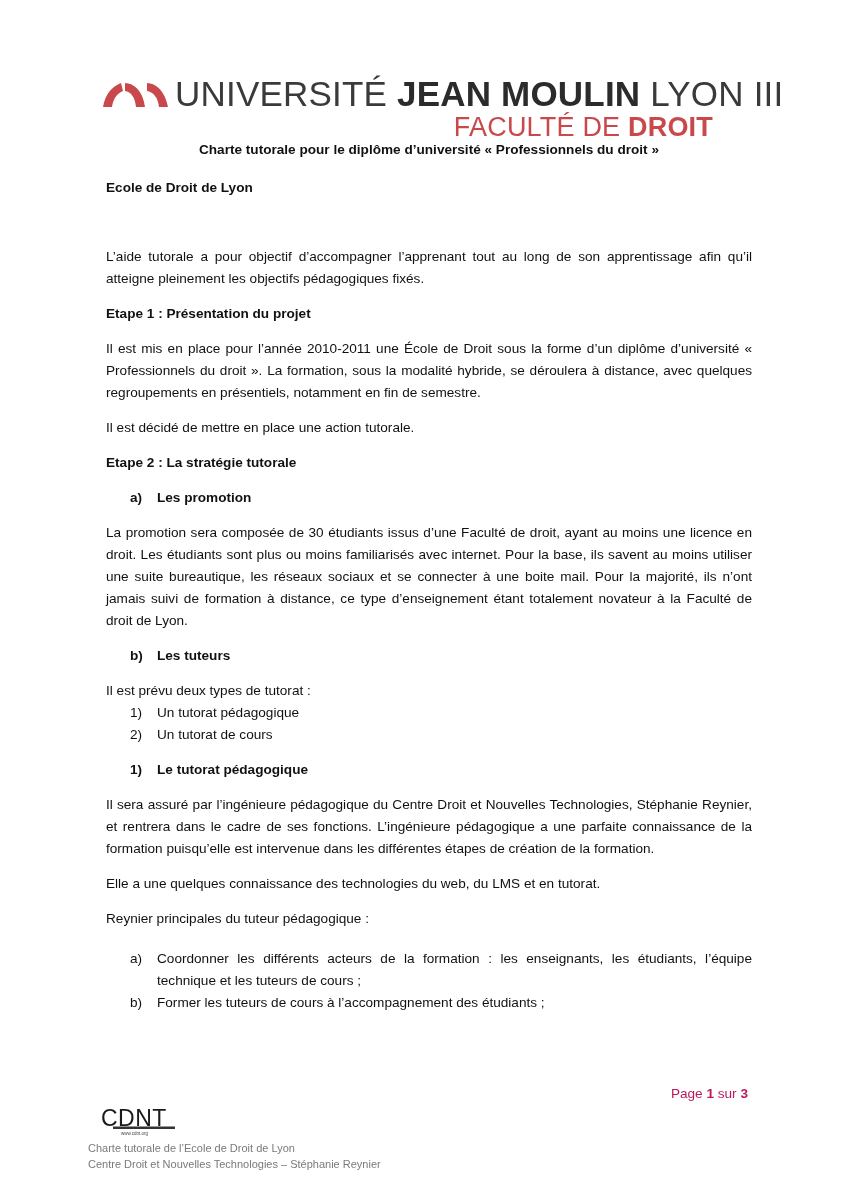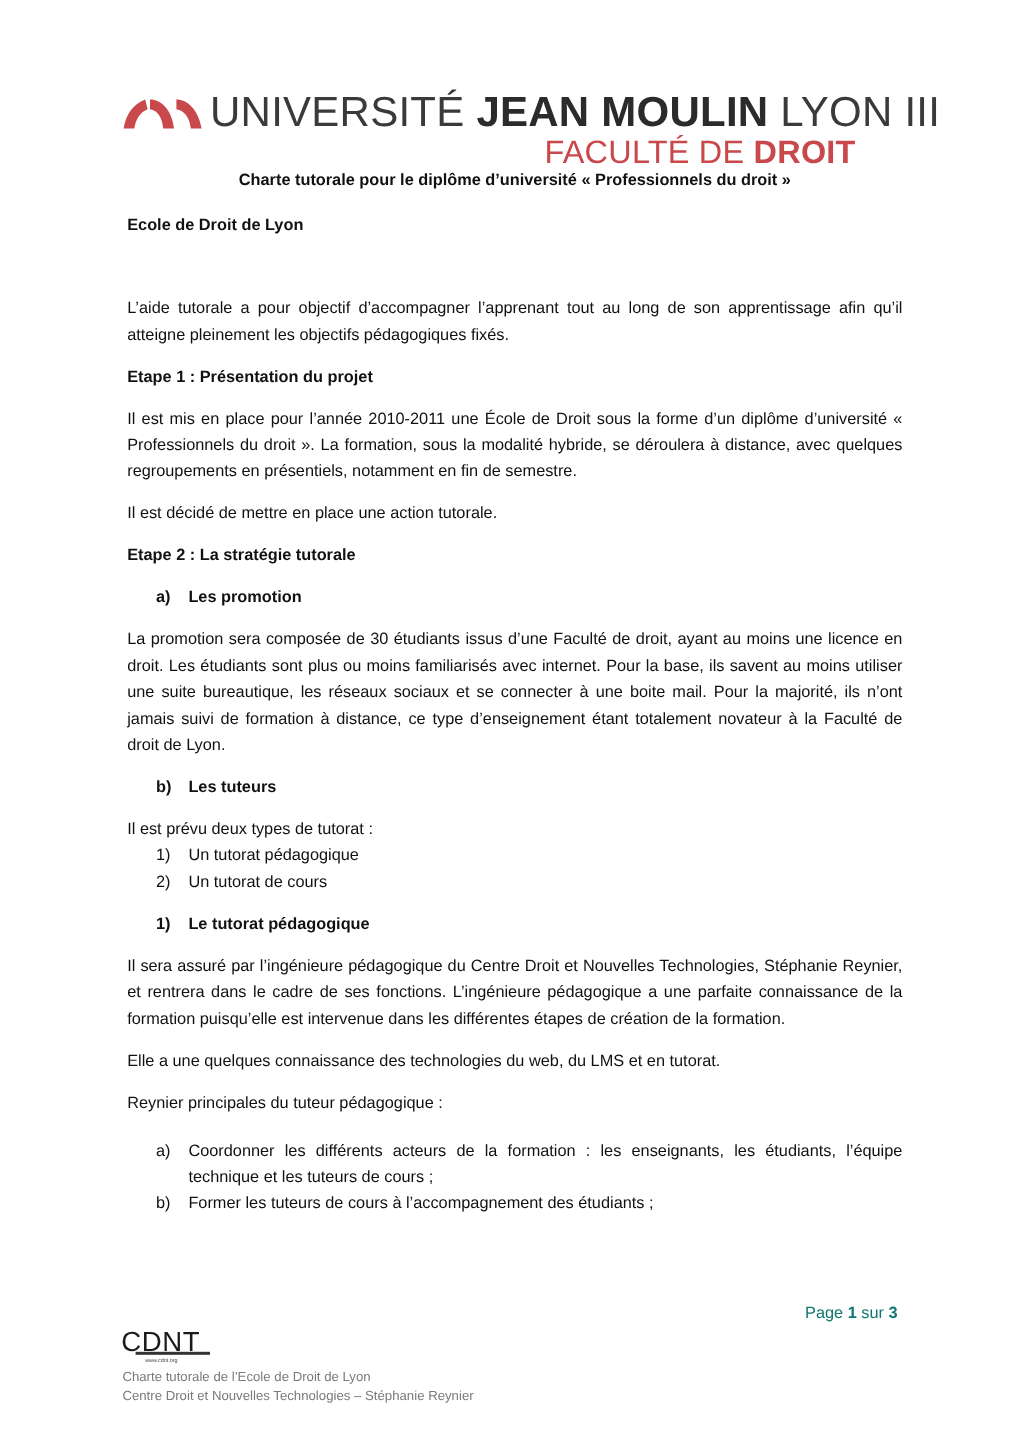--- a/index.html
+++ b/index.html
@@ -109,32 +109,32 @@
       text-align: justify;
     }
     .list-item .txt { flex: 1; text-align: justify; }
 
     
     .page-num {
       position: absolute;
       right: 100px;
       top: 1086px;
       font-size: 13.6px;
-      color: #0f766e;
+      color: #be185d;
     }
     .cdnt-logo {
       position: absolute;
       left: 101px;
       top: 1106px;
       width: 76px;
       height: 32px;
     }
     .footer-lines {
       position: absolute;
-      left: 102px;
+      left: 88px;
       top: 1140px;
       font-size: 11px;
       line-height: 16px;
       color: #7a7a7a;
     }
   </style>
 </head>
 <body>
 
 <div class="page">

